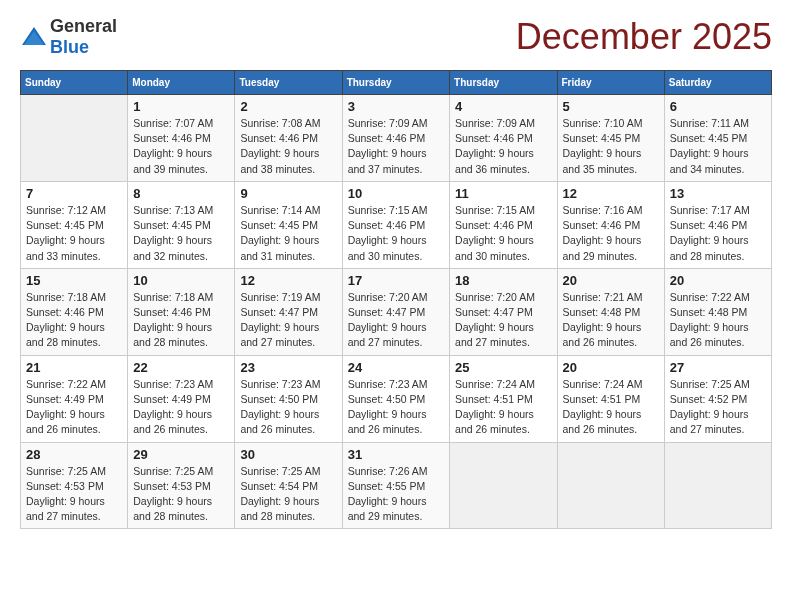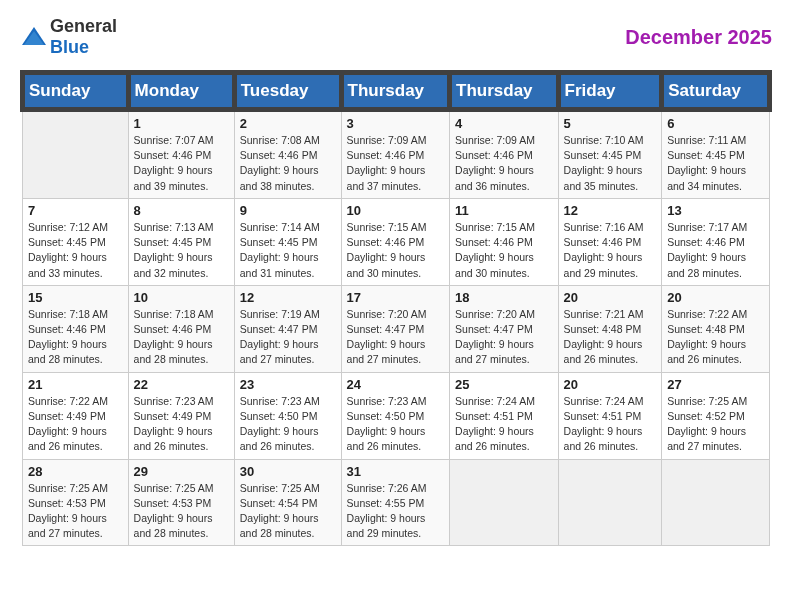--- a/index.html
+++ b/index.html
@@ -10,57 +10,57 @@
       height: 612px;
       overflow: hidden;
     }
     .container {
       width: 792px;
       padding: 16px 20px 10px 20px;
     }
     .header {
       display: flex;
       justify-content: space-between;
-      align-items: center;
+      align-items: flex-end;
       margin-bottom: 12px;
     }
     .logo {
       display: flex;
       align-items: center;
     }
     .logo-icon {
       width: 28px;
       height: 24px;
       margin-right: 2px;
     }
     .title-block {
       text-align: right;
     }
     .month-title {
-      font-size: 20px;
-      font-weight: bold;
-      color: #a21caf;
+      font-size: 36px;
+      font-weight: normal;
+      color: #7f1d1d;
     }
     .location-title {
       font-size: 16px;
       color: #555;
     }
     .calendar {
       width: 100%;
       border-collapse: collapse;
       font-size: 11px;
     }
     .calendar thead tr th {
       background-color: #2e6db4;
       color: #fff;
       padding: 6px 4px;
       text-align: left;
-      font-size: 17px;
+      font-size: 10px;
       font-weight: bold;
-      border: 5px solid #404040;
+      border: 1px solid #404040;
     }
     .calendar tbody tr td {
       border: 1px solid #ccc;
       vertical-align: top;
       padding: 4px 5px;
       width: 113px;
       min-height: 80px;
       background: #fff;
     }
     .calendar tbody tr:nth-child(odd) td {

